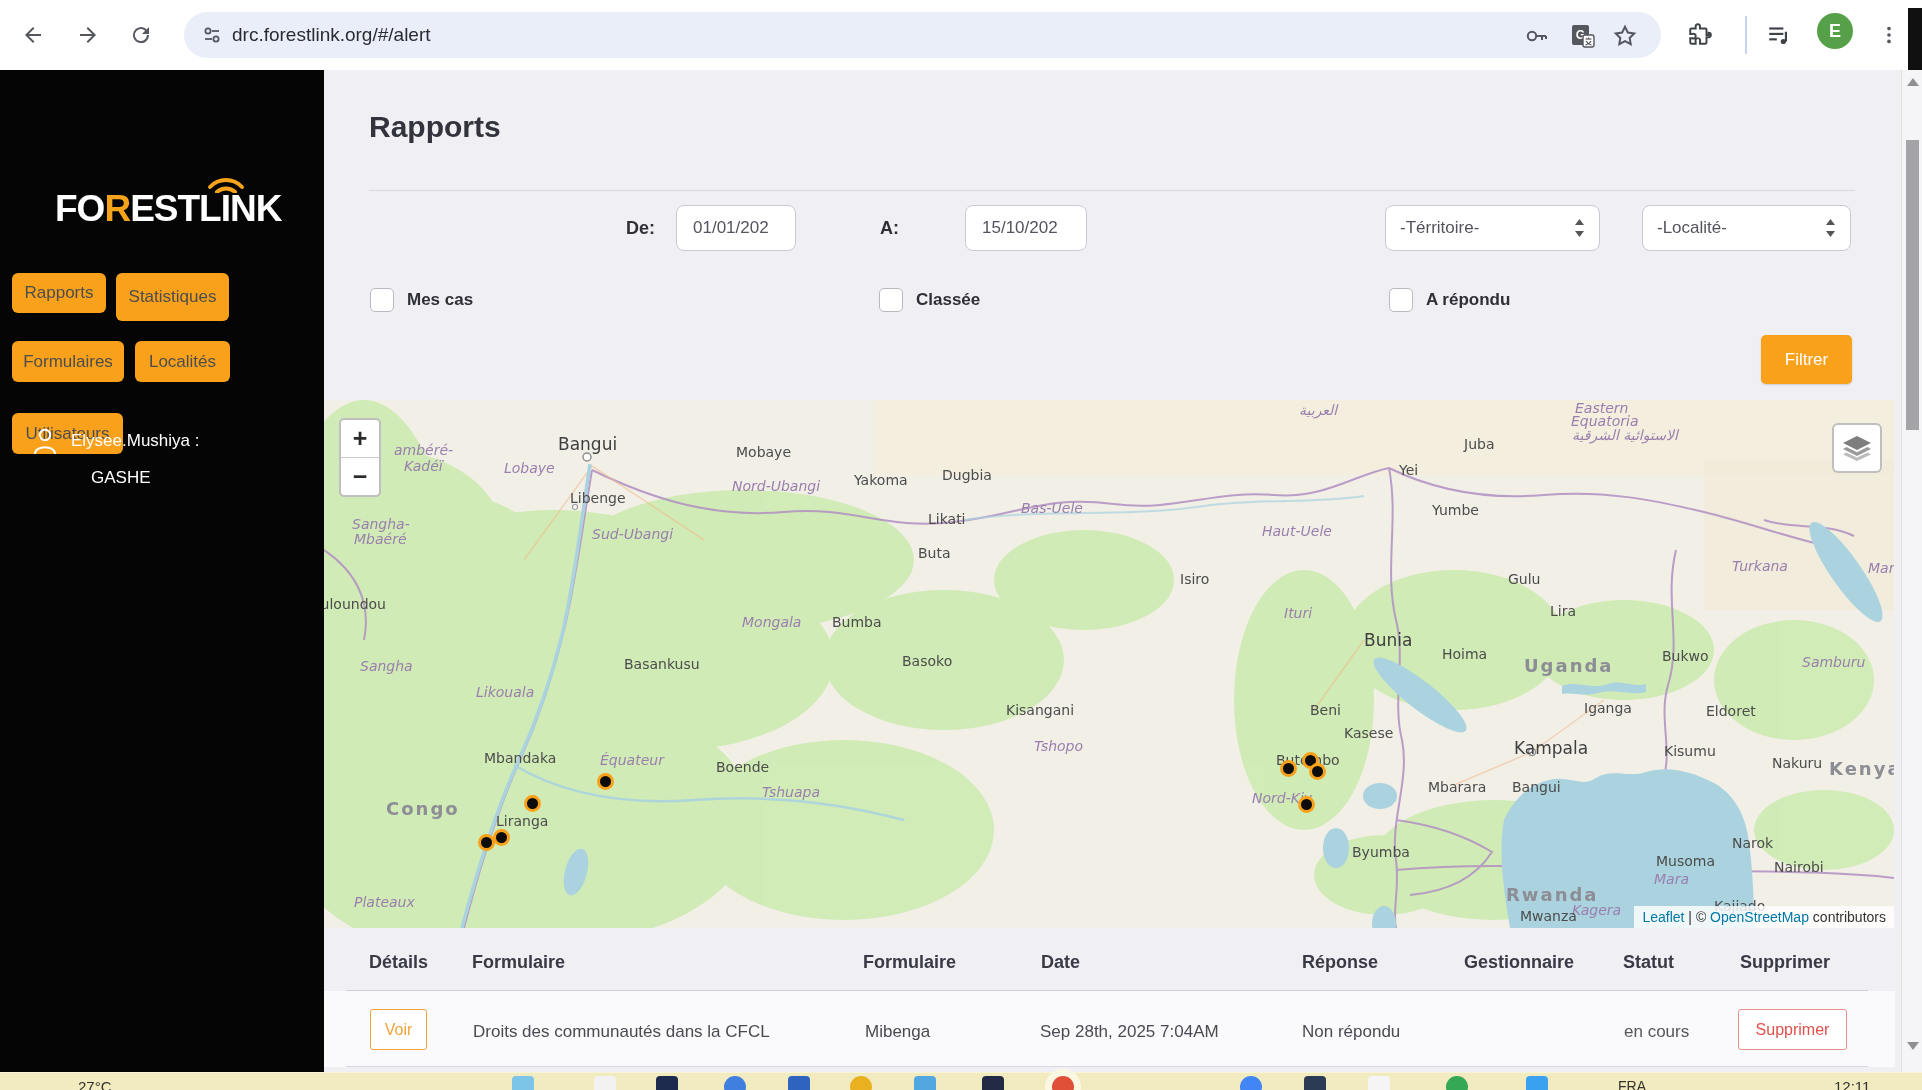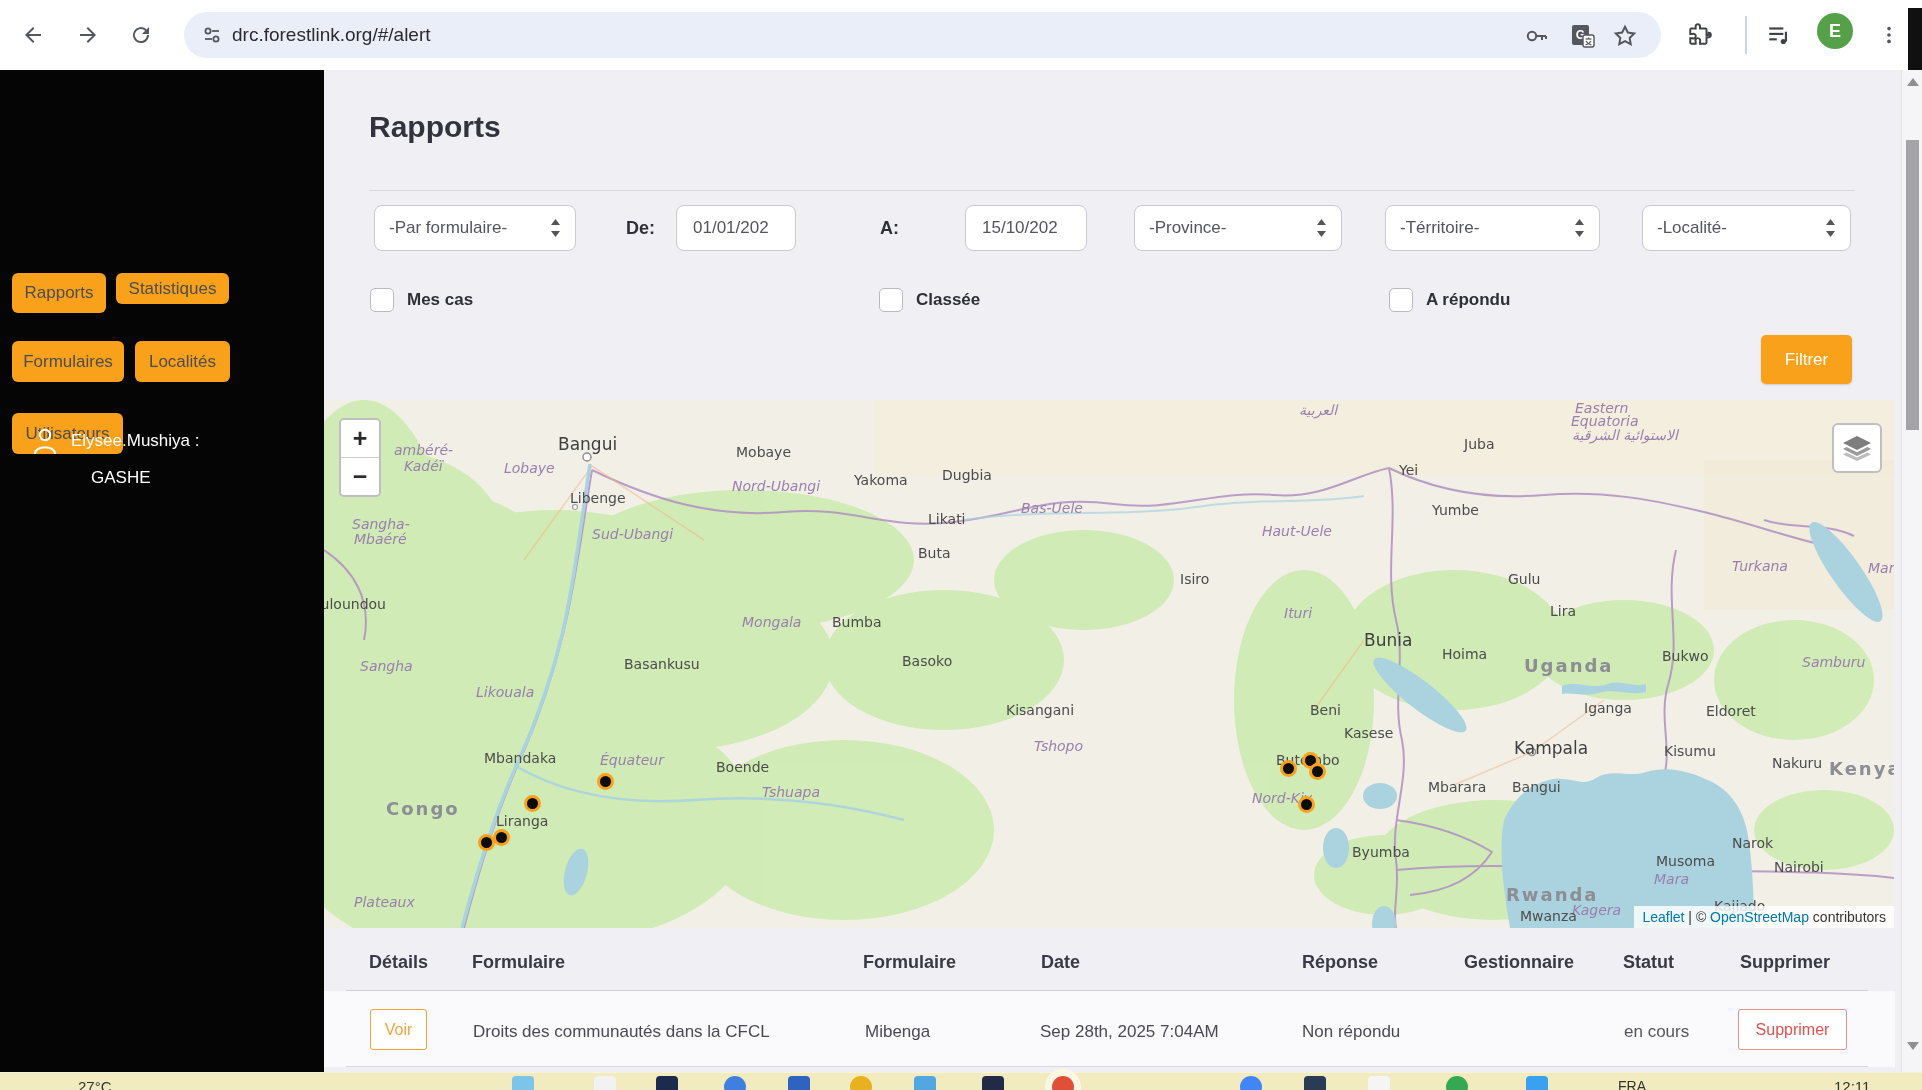--- a/index.html
+++ b/index.html
@@ -137,24 +137,30 @@
       <svg width="22" height="22" viewBox="0 0 24 24">
         <circle cx="12" cy="5" r="2" fill="#54575e"></circle>
           <circle cx="12" cy="12" r="2" fill="#54575e"></circle>
           <circle cx="12" cy="19" r="2" fill="#54575e"></circle>
       </svg>
     </div>
     <div class="corner-black"></div>
   </div>
 
   <div class="sidebar">
+    <div class="logo">
+      <span>FO</span><span class="or">R</span><span>ESTL</span><span class="iwrap"><svg class="wifi" width="52" height="22" viewBox="0 0 52 22">
+          <path d="M10 16 A22 22 0 0 1 42 16" fill="none" stroke="#f5a31b" stroke-width="4" stroke-linecap="round"></path>
+          <path d="M17 21 A13 13 0 0 1 35 21" fill="none" stroke="#f5a31b" stroke-width="4" stroke-linecap="round"></path>
+        </svg><span>I</span></span><span>NK</span>
+    </div>
     <div class="side-btn" style="left:12px;top:203px;width:94px;height:40px">
         <span>Rapports</span>
       </div>
-    <div class="side-btn" style="left:116px;top:203px;width:113px;height:31px">
+    <div class="side-btn" style="left:116px;top:203px;width:113px;height:48px">
         <span>Statistiques</span>
       </div>
     <div class="side-btn" style="left:12px;top:271px;width:112px;height:41px">
         <span>Formulaires</span>
       </div>
     <div class="side-btn" style="left:135px;top:271px;width:95px;height:41px">
         <span>Localités</span>
       </div>
     <div class="side-btn" style="left:12px;top:343px;width:111px;height:41px">
         <span>Utilisateurs</span>
@@ -164,38 +170,24 @@
       <path d="M2 27 C2 18, 22 18, 22 27" fill="none" stroke="#fff" stroke-width="2"></path>
     </svg>
     <div class="user" style="left:71px;top:361px">Elysee.Mushiya :</div>
     <div class="user" style="left:91px;top:398px">GASHE</div>
   </div>
 
   <div class="content-bg"></div>
   <div class="page-title">Rapports</div>
   <div class="hr" style="left:369px;top:190px;width:1486px"></div>
 
-  <div class="sel" style="left:374px;width:202px">
-    <span>-Par formulaire-</span>
-    <svg width="11" height="18" viewBox="0 0 11 18">
-        <path d="M5.5 0 L10 6 H1 Z" fill="#555"></path>
-        <path d="M5.5 18 L1 12 H10 Z" fill="#555"></path>
-      </svg>
-  </div>
   <div class="flabel" style="left:626px">De:</div>
   <div class="inp" style="left:676px;width:120px">01/01/202</div>
   <div class="flabel" style="left:880px">A:</div>
   <div class="inp" style="left:965px;width:122px">15/10/202</div>
-  <div class="sel" style="left:1134px;width:208px">
-    <span>-Province-</span>
-    <svg width="11" height="18" viewBox="0 0 11 18">
-        <path d="M5.5 0 L10 6 H1 Z" fill="#555"></path>
-        <path d="M5.5 18 L1 12 H10 Z" fill="#555"></path>
-      </svg>
-  </div>
   <div class="sel" style="left:1385px;width:215px">
     <span>-Térritoire-</span>
     <svg width="11" height="18" viewBox="0 0 11 18">
         <path d="M5.5 0 L10 6 H1 Z" fill="#555"></path>
         <path d="M5.5 18 L1 12 H10 Z" fill="#555"></path>
       </svg>
   </div>
   <div class="sel" style="left:1642px;width:209px">
     <span>-Localité-</span>
     <svg width="11" height="18" viewBox="0 0 11 18">

